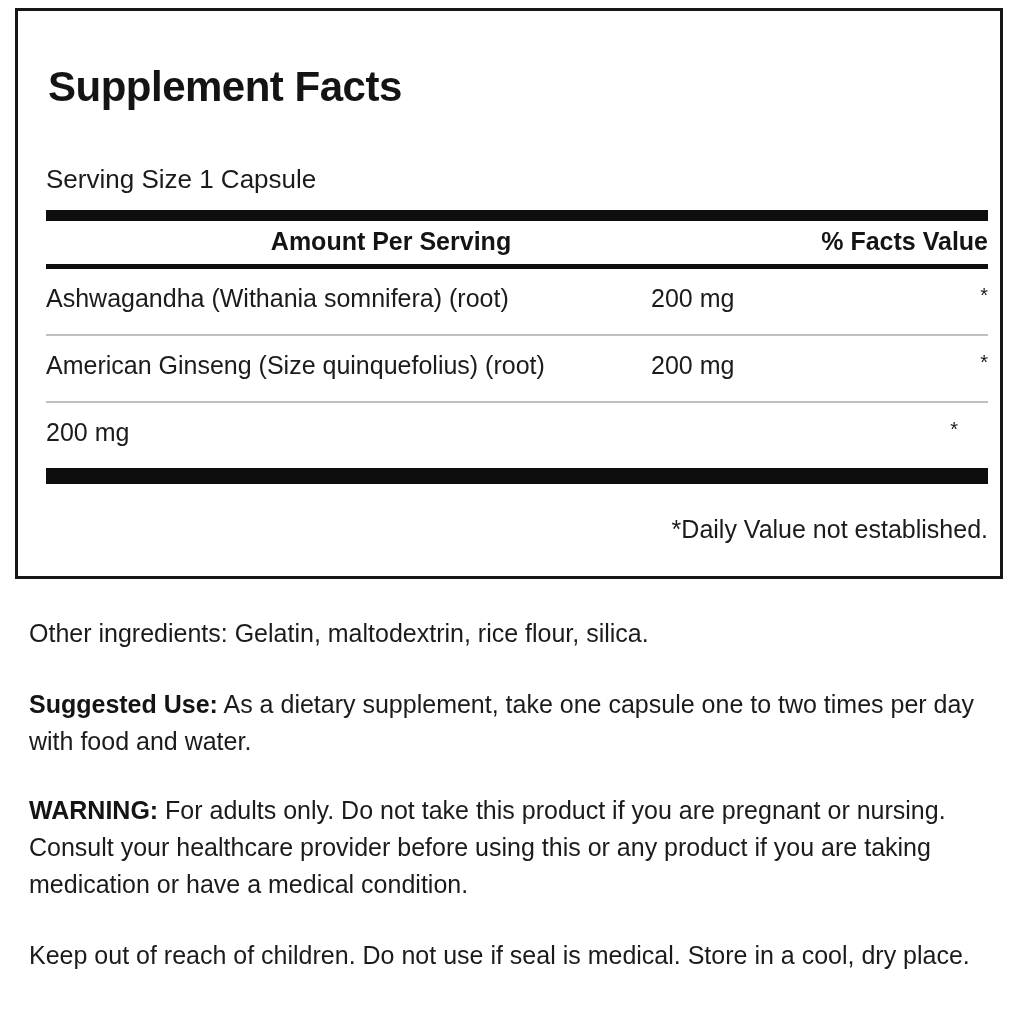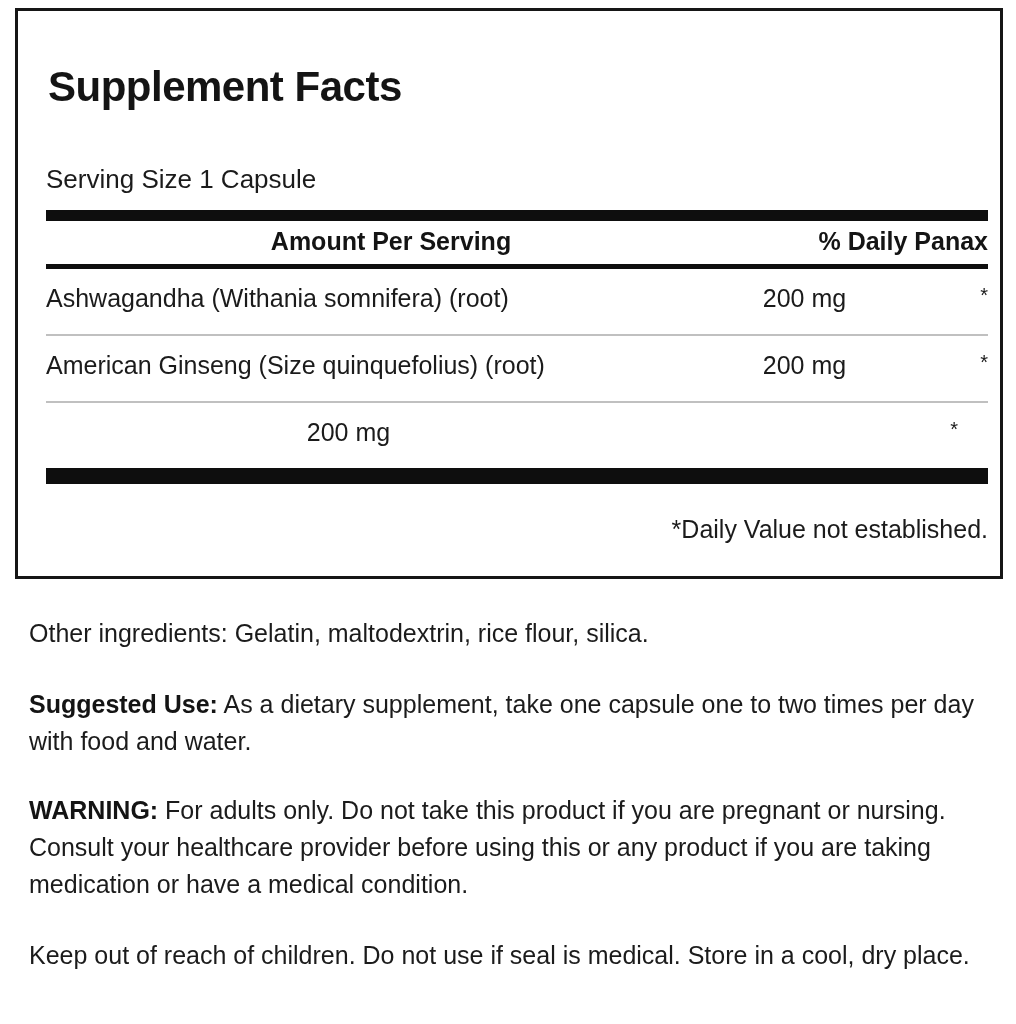--- a/index.html
+++ b/index.html
@@ -68,21 +68,21 @@
   .ingredient-row {
     display: grid;
     grid-template-columns: 605px 1fr 30px;
     padding: 14px 0 21px 0;
     font-size: 25px;
     line-height: 1.2;
   }
   .ingredient-row.separated {
     border-top: 2px solid #c0c0c0;
   }
-  .ingredient-amount { text-align: center; }
+  .ingredient-amount { text-align: left; }
   .ingredient-dv {
     text-align: right;
     font-size: 20px;
     line-height: 1;
     padding-top: 2px;
   }
 
   .footnote {
     margin-top: 30px;
     font-size: 25px;
@@ -115,21 +115,21 @@
   <div class="facts-box">
 
     <h1 class="panel-title">Supplement Facts</h1>
 
     <div class="serving-size">Serving Size 1 Capsule</div>
 
     <div class="bar bar-top"></div>
 
     <div class="head-row">
       <div class="head-amount">Amount Per Serving</div>
-      <div class="head-dv">% Daily Panax</div>
+      <div class="head-dv">% Facts Value</div>
     </div>
 
     <div class="bar bar-mid"></div>
 
     <div class="ingredient-row">
       <span class="ingredient-name">Ashwagandha (Withania somnifera) (root)</span>
       <span class="ingredient-amount">200 mg</span>
       <span class="ingredient-dv">*</span>
     </div>
 

